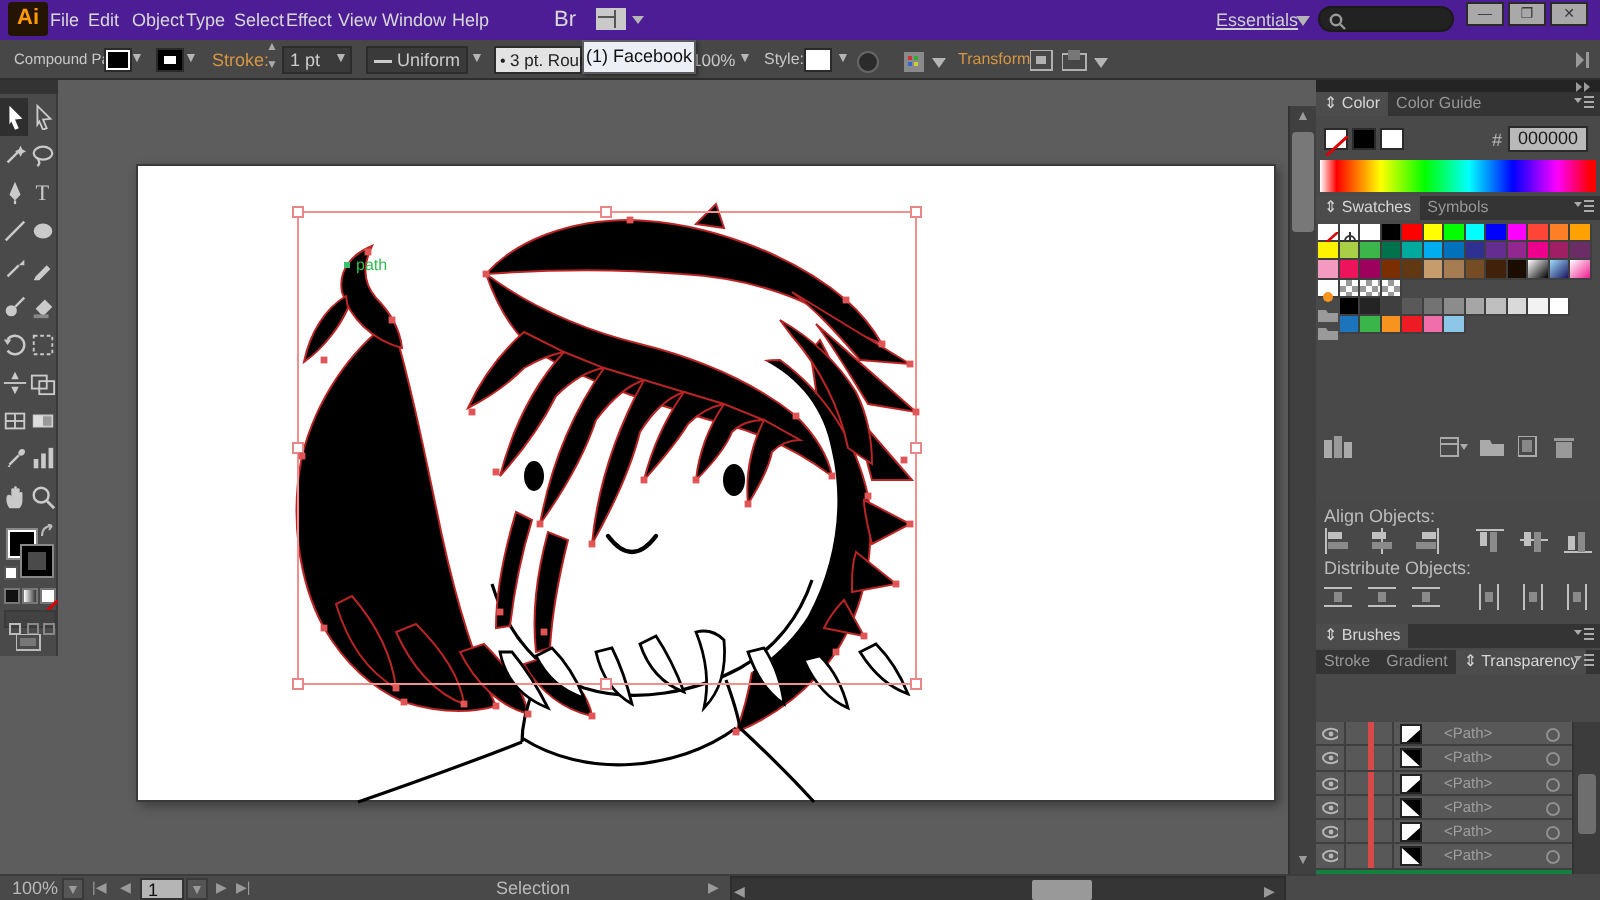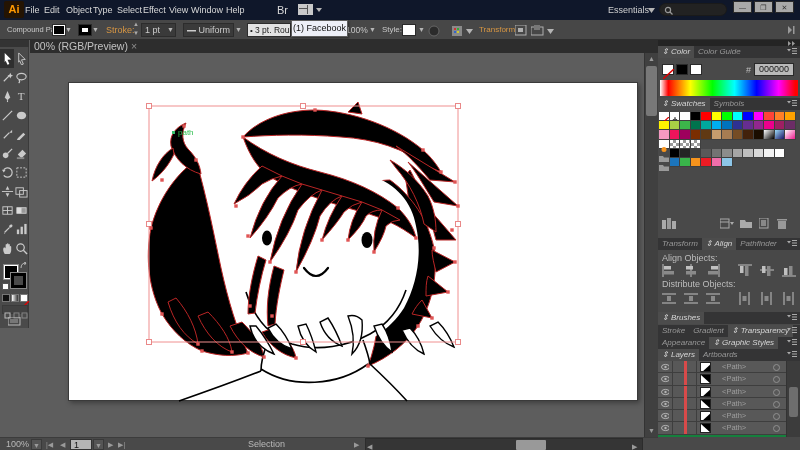--- a/index.html
+++ b/index.html
@@ -1,23 +1,23 @@
 <!DOCTYPE html>
 <html><head>
 <meta charset="utf-8">
 <style>
   * { margin:0; padding:0; box-sizing:border-box; }
   body { width:800px; height:450px; overflow:hidden; }
   .app { position:relative; width:800px; height:450px; background:#5d5d5d; font-family:"Liberation Sans",sans-serif; color:#d0d0d0; }
   .abs { position:absolute; }
   
-  .menubar { left:0; top:0; width:800px; height:20px; background:#0f172a; font-size:11px; }
+  .menubar { left:0; top:0; width:800px; height:20px; background:#4c1d95; font-size:11px; }
   .ai-logo { left:4px; top:1px; width:20px; height:17px; background:#241403; color:#f90; font-weight:bold; font-size:11px; text-align:center; line-height:17px; border-radius:2px; }
   .menu-item { top:0; height:20px; line-height:20px; color:#d8d8d8; font-size:11px; }
-  .workspace-label { color:#cfcfcf; }
+  .workspace-label { color:#cfcfcf;text-decoration:underline; }
   .searchbox { left:659px; top:3px; width:68px; height:13px; background:#222; border:1px solid #1a1a1a; border-radius:7px; }
   .winbtn { top:1px; width:19px; height:12px; background:#a9a9a9; border:1px solid #2a2a2a; color:#383838; font-size:7px; line-height:11px; text-align:center; }
   
   .controlbar { left:0; top:20px; width:800px; height:20px; background:#474747; border-bottom:1px solid #2e2e2e; font-size:10px; }
   .cb-text { top:0; height:20px; line-height:20px; color:#c8c8c8; font-size:10px; white-space:nowrap; }
   .cb-link { color:#d79643; }
   .swatchbox { top:4px; width:14px; height:12px; border:1px solid #2a2a2a; }
   .ddarrow { top:4px; width:9px; height:12px; color:#b5b5b5; font-size:7px; line-height:12px; text-align:center; }
   .cb-field { top:3px; height:14px; background:#3a3a3a; border:1px solid #2c2c2c; color:#ccc; font-size:9px; display:flex; align-items:center; padding:0 3px; white-space:nowrap; }
   .cb-field-light { top:3px; height:14px; background:#e3e3e3; border:1px solid #2c2c2c; color:#222; font-size:8.5px; display:flex; align-items:center; padding:0 2px; white-space:nowrap; }
@@ -38,21 +38,21 @@
   
   .statusbar { left:0; top:437px; width:658px; height:13px; background:#494949; border-top:1px solid #3c3c3c; font-size:9px; }
   .sb-text { top:0; height:13px; line-height:13px; color:#b9b9b9; font-size:9px; }
   .sb-btn { top:1px; height:11px; color:#9a9a9a; font-size:7px; line-height:11px; text-align:center; }
   .hscroll { left:365px; top:0px; width:278px; height:13px; background:#353535; border:1px solid #2c2c2c; }
   .hthumb { left:150px; top:1px; width:30px; height:10px; background:#999; border-radius:1px; }
   
   .dock { left:658px; top:40px; width:142px; height:410px; background:#494949; }
   .dock-top { left:0; top:0; width:142px; height:6px; background:#242424; }
   .tabrow { left:0; width:142px; height:12px; background:#35353a; background:#343435; }
-  .ptab { top:0; height:12px; line-height:12px; font-size:8px; color:#979797; padding:0 4px; display:inline-block; vertical-align:top; overflow:hidden;font-style:italic; }
+  .ptab { top:0; height:12px; line-height:12px; font-size:8px; color:#979797; padding:0 4px; display:inline-block; vertical-align:top; overflow:hidden; }
   .ptab.active { background:#4c4c4c; color:#d6d6d6; }
   .pmenu { top:2px; right:3px; color:#a5a5a5; font-size:8px; }
   .panel-label { color:#bcbcbc; font-size:9px; }
   .minisw { top:0; width:12px; height:11px; border:1px solid #2a2a2a; }
   .hexfield { background:#b9b9b9; border:1px solid #2a2a2a; color:#1a1a1a; font-size:9px; line-height:11px; text-align:center; }
   .spectrum { background:linear-gradient(to right,#fff 0,#f00 6%,#ff0 22%,#0f0 38%,#0ff 54%,#00f 70%,#f0f 86%,#f00 98%); }
   .swcell { width:10.5px; height:9.2px; border-right:1px solid #3f3f3f; border-bottom:1px solid #3f3f3f; position:relative; }
   .layer-row { position:relative; width:128px; height:12.3px; background:#585858; border-bottom:1px solid #3e3e3e; }
   .lr-eye { position:absolute; left:3px; top:2px; width:8px; height:8px; }
   .lr-red { position:absolute; left:26px; top:0; width:3px; height:12px; background:#d84a4a; }
@@ -260,23 +260,20 @@
         <rect x="3" y="0" width="6" height="5" fill="#777"></rect>
         <path d="M16,4 L23,4 L19.5,9 Z" fill="#b5b5b5"></path>
       </svg>
     <svg class="abs" style="left:788px;top:6px" width="8" height="8">
         <path d="M0,0 L4,4 L0,8 Z" fill="#999"></path>
         <rect x="5" y="0" width="1.5" height="8" fill="#999"></rect>
       </svg>
     <div class="abs tooltip">(1) Facebook</div>
   </div>
 
-  <div class="abs tabbar">
-    <div class="abs doctab"><span>00% (RGB/Preview)</span> <span style="color:#8d8d8d">×</span></div>
-  </div>
 
   <div class="abs toolbar">
     <div class="abs toolbar-grip"></div>
     <div id="toolgrid" style="position:absolute;left:0;top:9px;width:29px;display:flex;flex-wrap:wrap">
         <div class="tool-cell active">
           <svg width="13" height="13" viewBox="0 0 14 14">
             <path d="M4,1 L11,8 L7,8.4 L9,13 L7,13.8 L5,9.4 L4,11 Z" fill="#fff"></path>
           </svg>
         </div>
         <div class="tool-cell">
@@ -590,26 +587,20 @@
       <svg class="abs" style="left:101px;top:108px" width="11" height="11">
           <rect x="0" y="0" width="9" height="10" fill="none" stroke="#aaa"></rect>
           <rect x="2" y="2" width="5" height="6" fill="#888"></rect>
         </svg>
       <svg class="abs" style="left:119px;top:108px" width="10" height="11">
           <rect x="1" y="3" width="8" height="8" fill="#999"></rect>
           <rect x="0" y="1" width="10" height="1.5" fill="#999"></rect>
         </svg>
     </div>
 
-    <div class="abs tabrow" style="top:198px" id="aligntabs"><div class="ptab">Transform</div><div class="ptab active">⇕ Align</div><div class="ptab">Pathfinder</div><svg width="10" height="8" class="abs pmenu">
-          <path d="M0,1 L4,1 L2,3.5 Z" fill="#aaa"></path>
-          <rect x="5" y="0" width="5" height="1" fill="#aaa"></rect>
-          <rect x="5" y="2.5" width="5" height="1" fill="#aaa"></rect>
-          <rect x="5" y="5" width="5" height="1" fill="#aaa"></rect>
-        </svg></div>
     <div class="abs" style="left:0;top:210px;width:142px;height:62px;background:#484848">
       <div class="abs panel-label" style="left:4px;top:3px">Align Objects:</div>
       <div id="alignicons">
           <svg width="14" height="13" class="abs" style="left: 4px; top: 14px;">
             <line x1="1" y1="0" x2="1" y2="13" stroke="#c0c0c0"></line>
             <rect x="2" y="2" width="7" height="3.5" fill="#c0c0c0"></rect>
             <rect x="2" y="7" width="10" height="3.5" fill="#8a8a8a"></rect>
           </svg>
           <svg width="14" height="13" class="abs" style="left: 26px; top: 14px;">
             <line x1="7" y1="0" x2="7" y2="13" stroke="#c0c0c0"></line>
@@ -677,32 +668,20 @@
           <rect x="5" y="0" width="5" height="1" fill="#aaa"></rect>
           <rect x="5" y="2.5" width="5" height="1" fill="#aaa"></rect>
           <rect x="5" y="5" width="5" height="1" fill="#aaa"></rect>
         </svg></div>
     <div class="abs tabrow" style="top:272px" id="brushtabs"><div class="ptab active">⇕ Brushes</div><svg width="10" height="8" class="abs pmenu">
           <path d="M0,1 L4,1 L2,3.5 Z" fill="#aaa"></path>
           <rect x="5" y="0" width="5" height="1" fill="#aaa"></rect>
           <rect x="5" y="2.5" width="5" height="1" fill="#aaa"></rect>
           <rect x="5" y="5" width="5" height="1" fill="#aaa"></rect>
         </svg></div>
-    <div class="abs tabrow" style="top:297px" id="gstabs"><div class="ptab">Appearance</div><div class="ptab active">⇕ Graphic Styles</div><svg width="10" height="8" class="abs pmenu">
-          <path d="M0,1 L4,1 L2,3.5 Z" fill="#aaa"></path>
-          <rect x="5" y="0" width="5" height="1" fill="#aaa"></rect>
-          <rect x="5" y="2.5" width="5" height="1" fill="#aaa"></rect>
-          <rect x="5" y="5" width="5" height="1" fill="#aaa"></rect>
-        </svg></div>
-    <div class="abs tabrow" style="top:309px" id="layertabs"><div class="ptab active">⇕ Layers</div><div class="ptab">Artboards</div><svg width="10" height="8" class="abs pmenu">
-          <path d="M0,1 L4,1 L2,3.5 Z" fill="#aaa"></path>
-          <rect x="5" y="0" width="5" height="1" fill="#aaa"></rect>
-          <rect x="5" y="2.5" width="5" height="1" fill="#aaa"></rect>
-          <rect x="5" y="5" width="5" height="1" fill="#aaa"></rect>
-        </svg></div>
 
     <div class="abs" style="left:0;top:321px;width:142px;height:76px;background:#15803d">
       <div id="layerrows">
           <div class="layer-row">
             <svg class="lr-eye" width="9" height="8">
               <ellipse cx="4.5" cy="4" rx="4" ry="2.6" fill="none" stroke="#b5b5b5"></ellipse>
               <circle cx="4.5" cy="4" r="1.2" fill="#b5b5b5"></circle>
             </svg>
             <div style="position:absolute;left:14px;top:0;width:1px;height:12px;background:#3e3e3e"></div>
             <div style="position:absolute;left:38px;top:0;width:1px;height:12px;background:#3e3e3e"></div>

